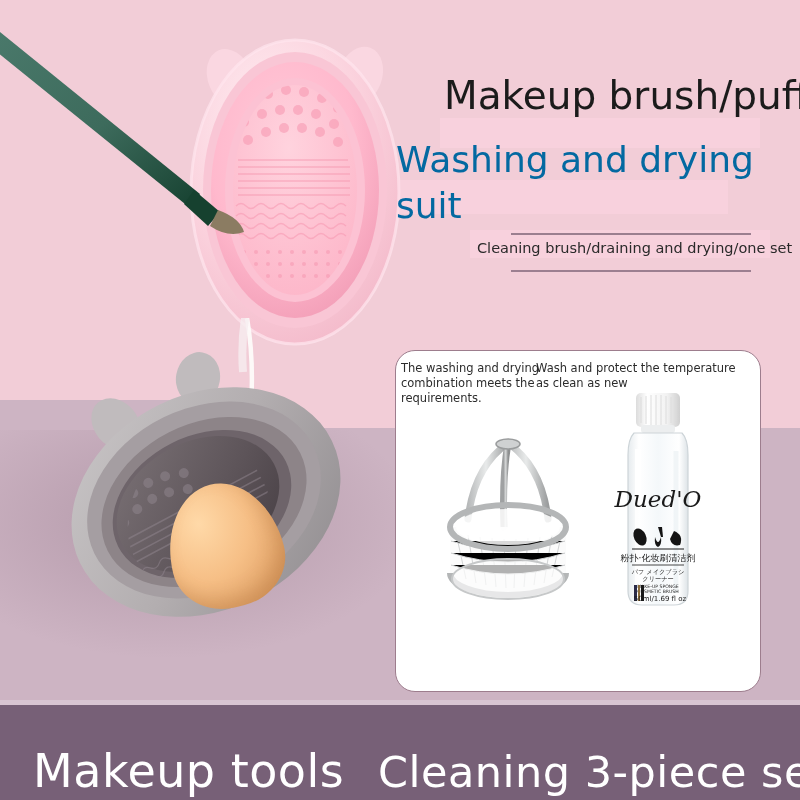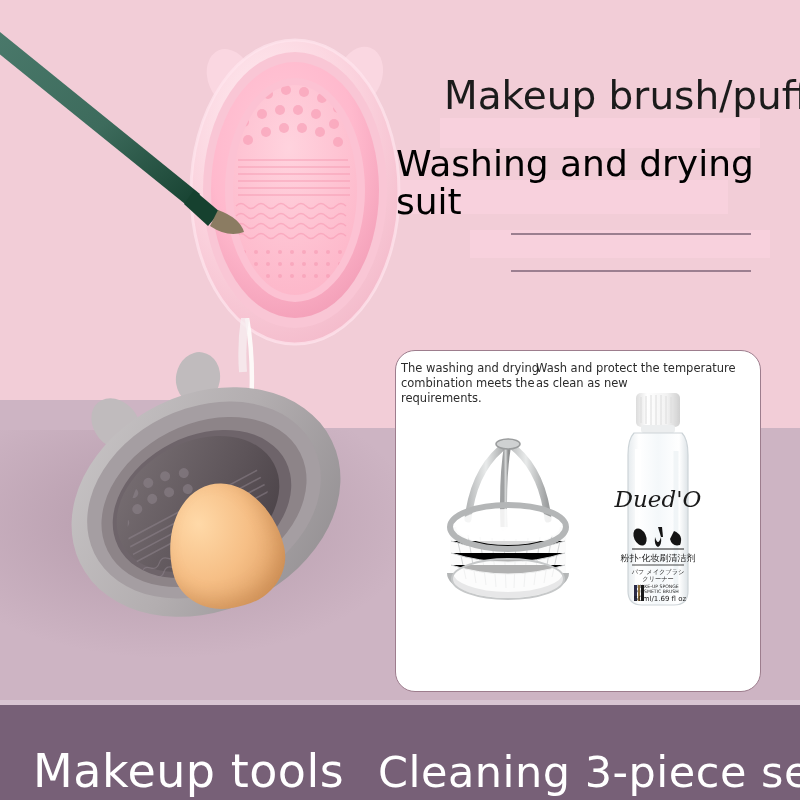--- a/index.html
+++ b/index.html
@@ -44,22 +44,22 @@
   .hl-hi{position:absolute;background:rgba(255,215,228,.45);}
   #hl-hi-1{left:440px;top:118px;width:320px;height:30px;}
   #hl-hi-2{left:398px;top:180px;width:330px;height:34px;}
   #hl-hi-3{left:470px;top:230px;width:300px;height:28px;}
 
   .title-a{
     position:absolute;left:444px;top:73px;
     font-size:39px;color:#1b1b1b;white-space:nowrap;
   }
   .title-b{
-    position:absolute;left:396px;top:145px;width:360px;
-    font-size:36px;color:#000000;line-height:38px;
+    position:absolute;left:396px;top:137px;width:360px;
+    font-size:36px;color:#0369a1;line-height:46px;
   }
   .rule{
     position:absolute;height:2px;background:#9c7f90;
   }
   #rule-top{left:511px;top:233px;width:240px;}
   #rule-bot{left:511px;top:270px;width:240px;}
   .subtitle{
     position:absolute;left:477px;top:240px;
     font-size:14.5px;color:#2a2a2a;white-space:nowrap;
   }
@@ -265,20 +265,21 @@
   <div class="sponge"></div>
 
   <div class="hl-hi" id="hl-hi-1"></div>
   <div class="hl-hi" id="hl-hi-2"></div>
   <div class="hl-hi" id="hl-hi-3"></div>
 
   <div class="title-a">Makeup brush/puff</div>
   <div class="title-b">Washing and drying suit</div>
 
   <div class="rule" id="rule-top"></div>
+  <div class="subtitle">Cleaning brush/draining and drying/one set</div>
   <div class="rule" id="rule-bot"></div>
 
   <div class="panel">
     <div class="cap" id="cap-1">The washing and drying combination meets the requirements.</div>
     <div class="cap" id="cap-2">Wash and protect the temperature as clean as new</div>
 
     <svg class="rack" viewBox="0 0 140 180">
       <defs>
         <linearGradient id="steel" x1="0" y1="0" x2="1" y2="0">
           <stop offset="0%" stop-color="#b7b9ba"></stop>

